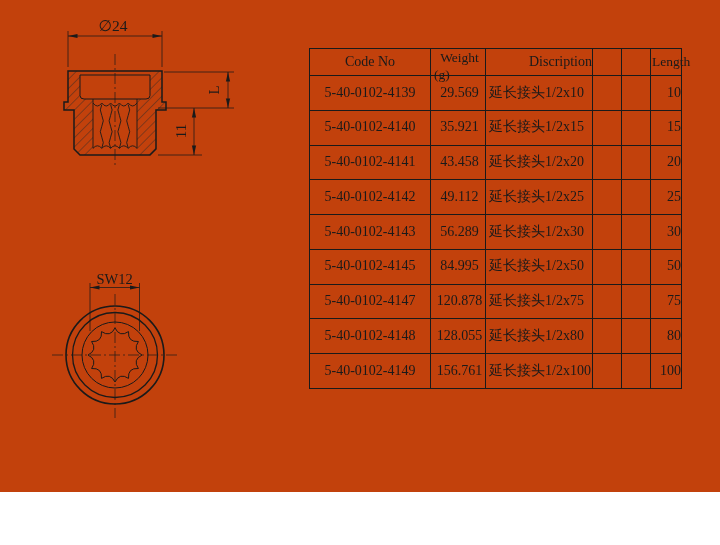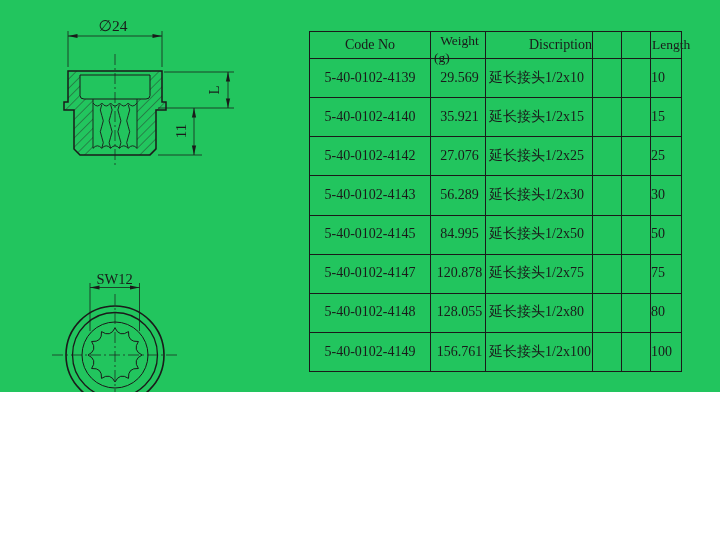--- a/index.html
+++ b/index.html
@@ -1,41 +1,41 @@
 <!DOCTYPE html>
 <html><head>
 <meta charset="utf-8">
 <style>
   html,body{margin:0;padding:0;background:#fff;}
   .sheet{
-    position:relative;width:720px;height:392px;background:#22c55e;overflow:hidden;
+    position:relative;width:720px;height:492px;background:#c2410c;overflow:hidden;
     font-family:"Liberation Serif","DejaVu Serif",serif;color:#1a1a1a;
   }
   .drawing-svg{position:absolute;left:0;top:0;}
   
   .parts-table{
-    position:absolute;left:309px;top:31px;width:372px;height:341px;
+    position:absolute;left:309px;top:48px;width:372px;height:341px;
     border-collapse:collapse;table-layout:fixed;
     font-family:"Liberation Serif","DejaVu Serif",serif;
     font-size:14px;color:#1a1a1a;
   }
   .parts-table th,.parts-table td{
     border:1px solid #1a1a1a;padding:0;line-height:1.05;
     font-weight:normal;overflow:visible;white-space:nowrap;
   }
   .parts-table thead tr{height:27px;}
   .parts-table tbody tr{height:28.5px;}
   .c-code{text-align:center;}
   .c-weight{text-align:center;padding-left:3px !important;}
   th.c-weight{vertical-align:top;padding-top:2px !important;position:relative;font-size:13.5px;}
   .g-unit{position:absolute;left:3px;bottom:-7px;background:transparent;}
   .c-desc{text-align:left;padding-left:3px !important;font-size:14px;}
   th.c-desc{text-align:right;padding-left:0 !important;font-size:14px;}
   .c-blank{}
-  .c-len{text-align:left;}
+  .c-len{text-align:right;}
   th.c-len{text-align:left;padding-left:1px !important;font-size:13.5px;text-decoration:underline;}
   .len-label{display:inline-block;white-space:nowrap;}
   
   .outline{fill:none;stroke:#1a1a1a;stroke-width:1.5;stroke-linejoin:miter;}
   .inner{fill:none;stroke:#1a1a1a;stroke-width:1;}
   .thread{fill:none;stroke:#1a1a1a;stroke-width:0.9;}
   .dim{stroke:#1a1a1a;stroke-width:0.75;fill:none;}
   .arrow{fill:#1a1a1a;stroke:none;}
   .cl{stroke:#1a1a1a;stroke-width:0.7;fill:none;stroke-dasharray:11 3 2 3;}
   .dimtext{font-family:"Liberation Serif","DejaVu Serif",serif;fill:#1a1a1a;}
@@ -163,22 +163,30 @@
       </tr>
       <tr>
         <td class="c-code">5-40-0102-4140</td>
         <td class="c-weight">35.921</td>
         <td class="c-desc">延长接头1/2x15</td>
         <td class="c-blank"></td>
         <td class="c-blank"></td>
         <td class="c-len">15</td>
       </tr>
       <tr>
+        <td class="c-code">5-40-0102-4141</td>
+        <td class="c-weight">43.458</td>
+        <td class="c-desc">延长接头1/2x20</td>
+        <td class="c-blank"></td>
+        <td class="c-blank"></td>
+        <td class="c-len">20</td>
+      </tr>
+      <tr>
         <td class="c-code">5-40-0102-4142</td>
-        <td class="c-weight">27.076</td>
+        <td class="c-weight">49.112</td>
         <td class="c-desc">延长接头1/2x25</td>
         <td class="c-blank"></td>
         <td class="c-blank"></td>
         <td class="c-len">25</td>
       </tr>
       <tr>
         <td class="c-code">5-40-0102-4143</td>
         <td class="c-weight">56.289</td>
         <td class="c-desc">延长接头1/2x30</td>
         <td class="c-blank"></td>

